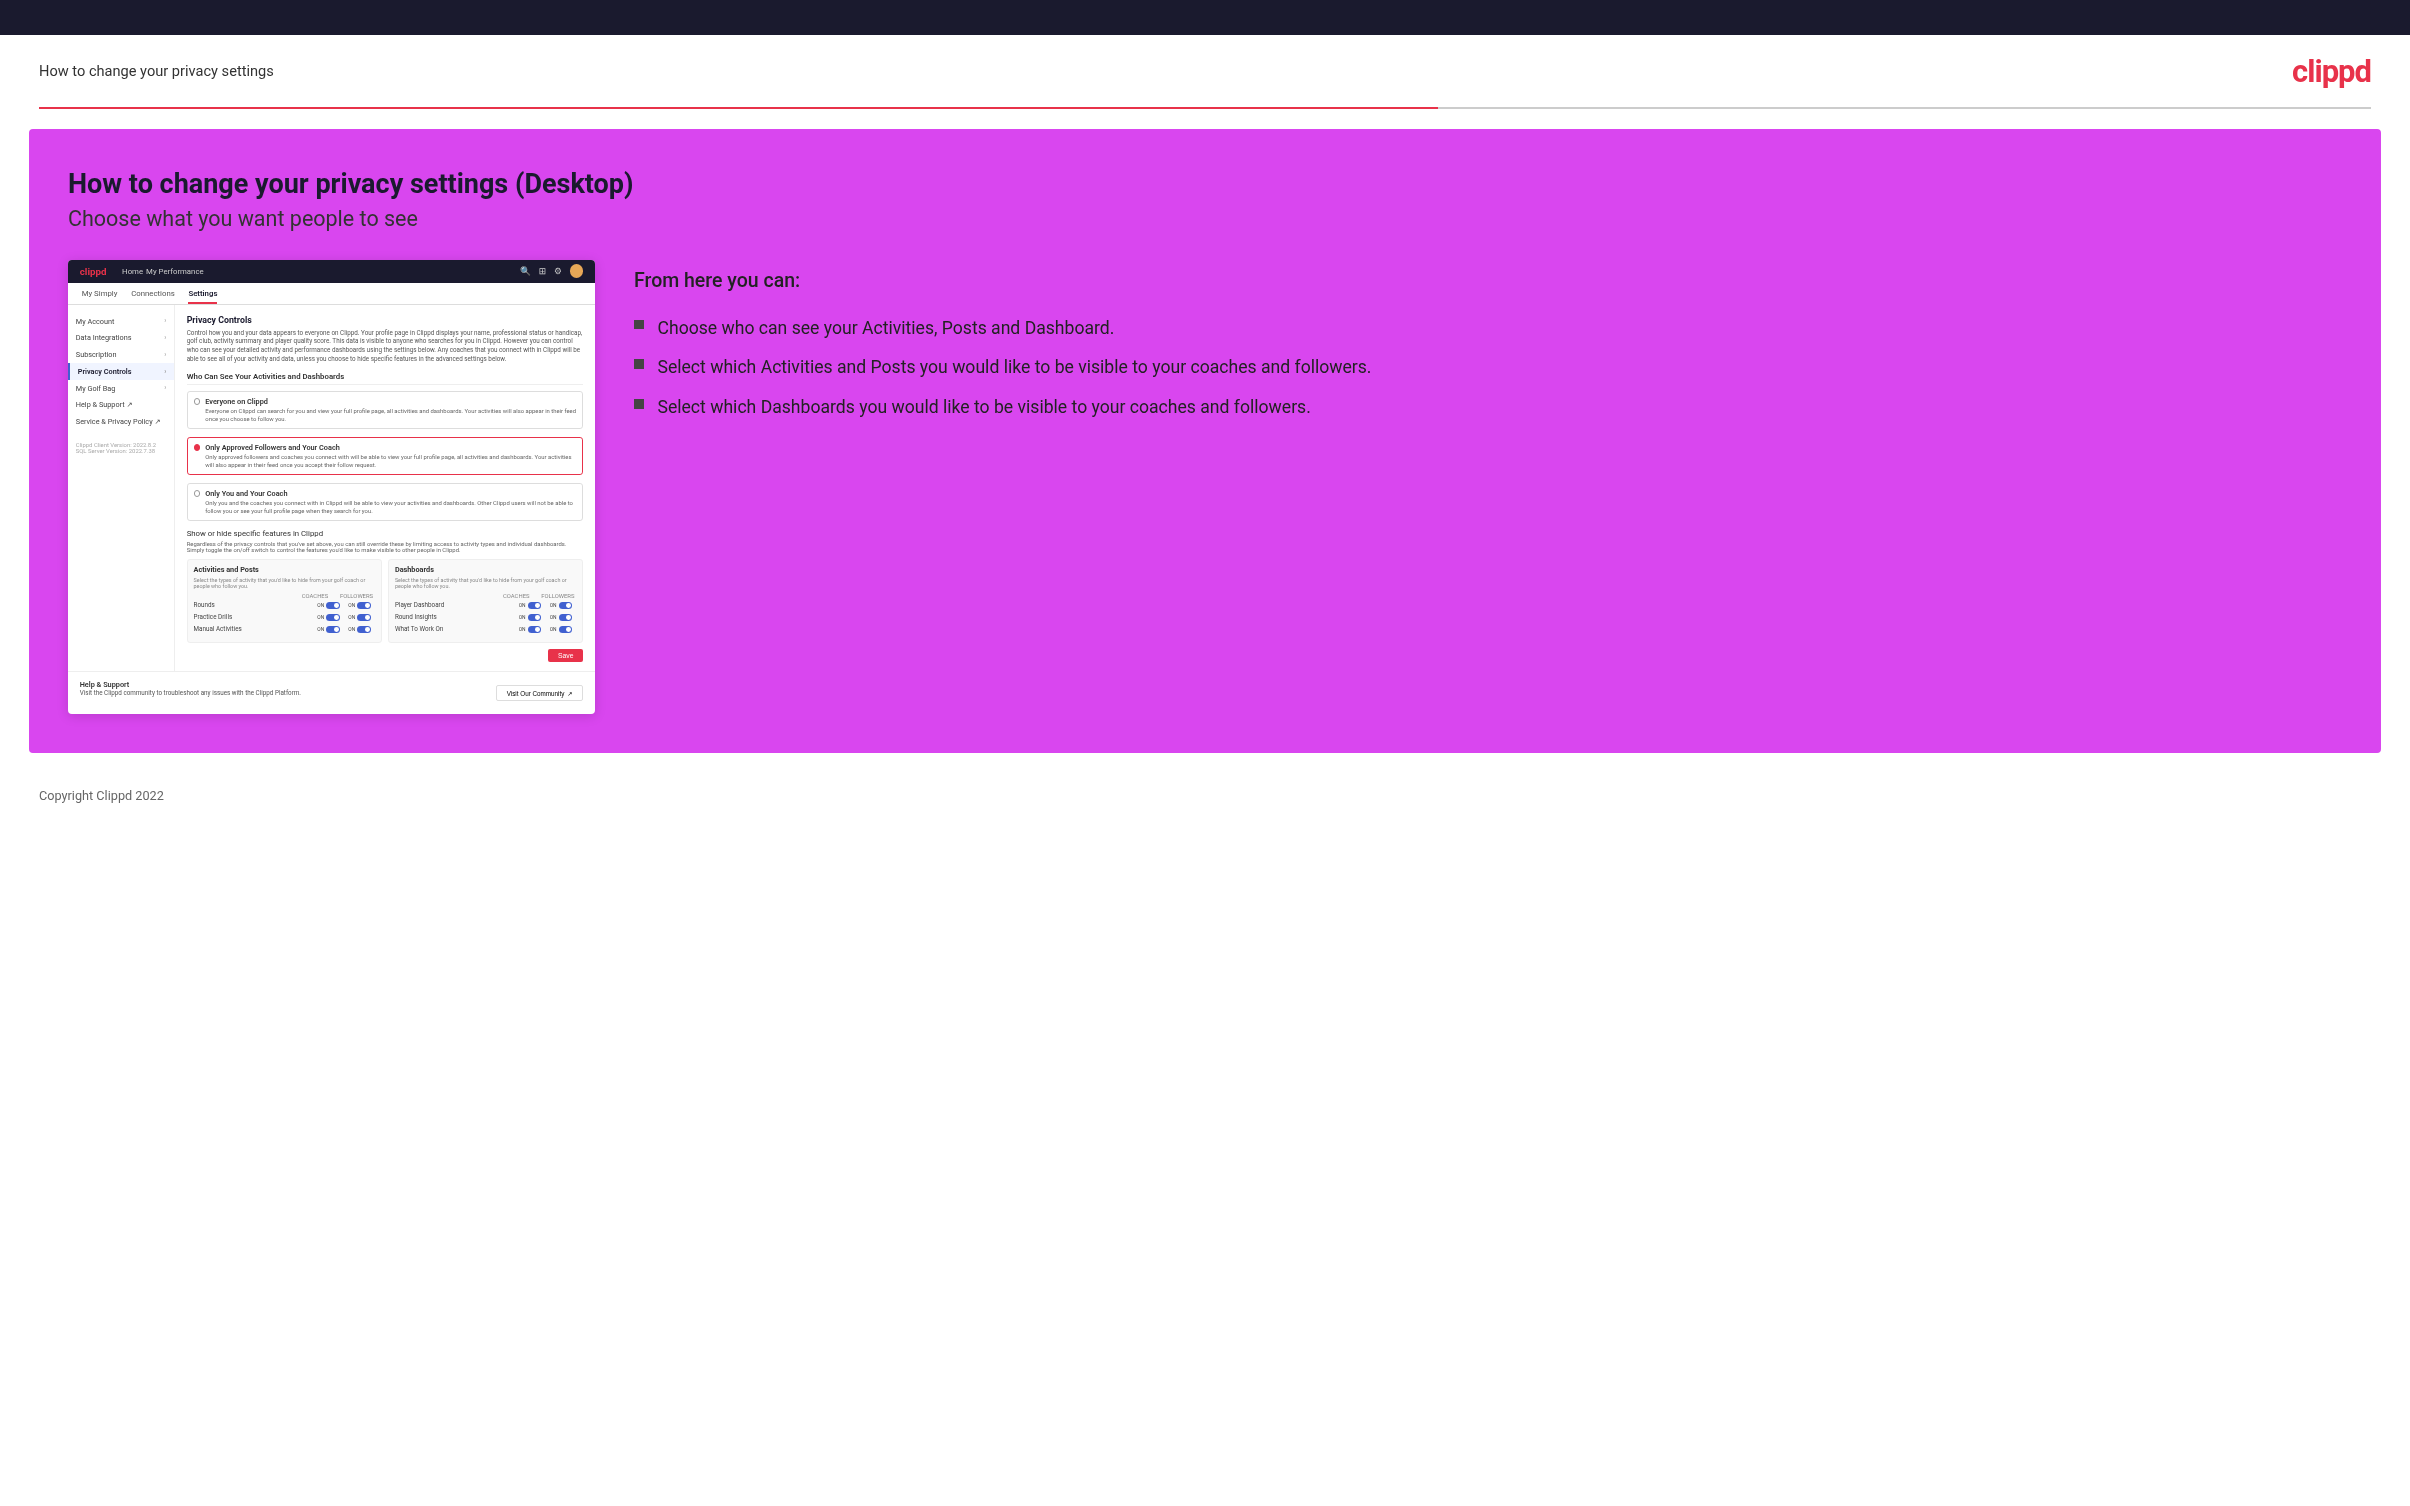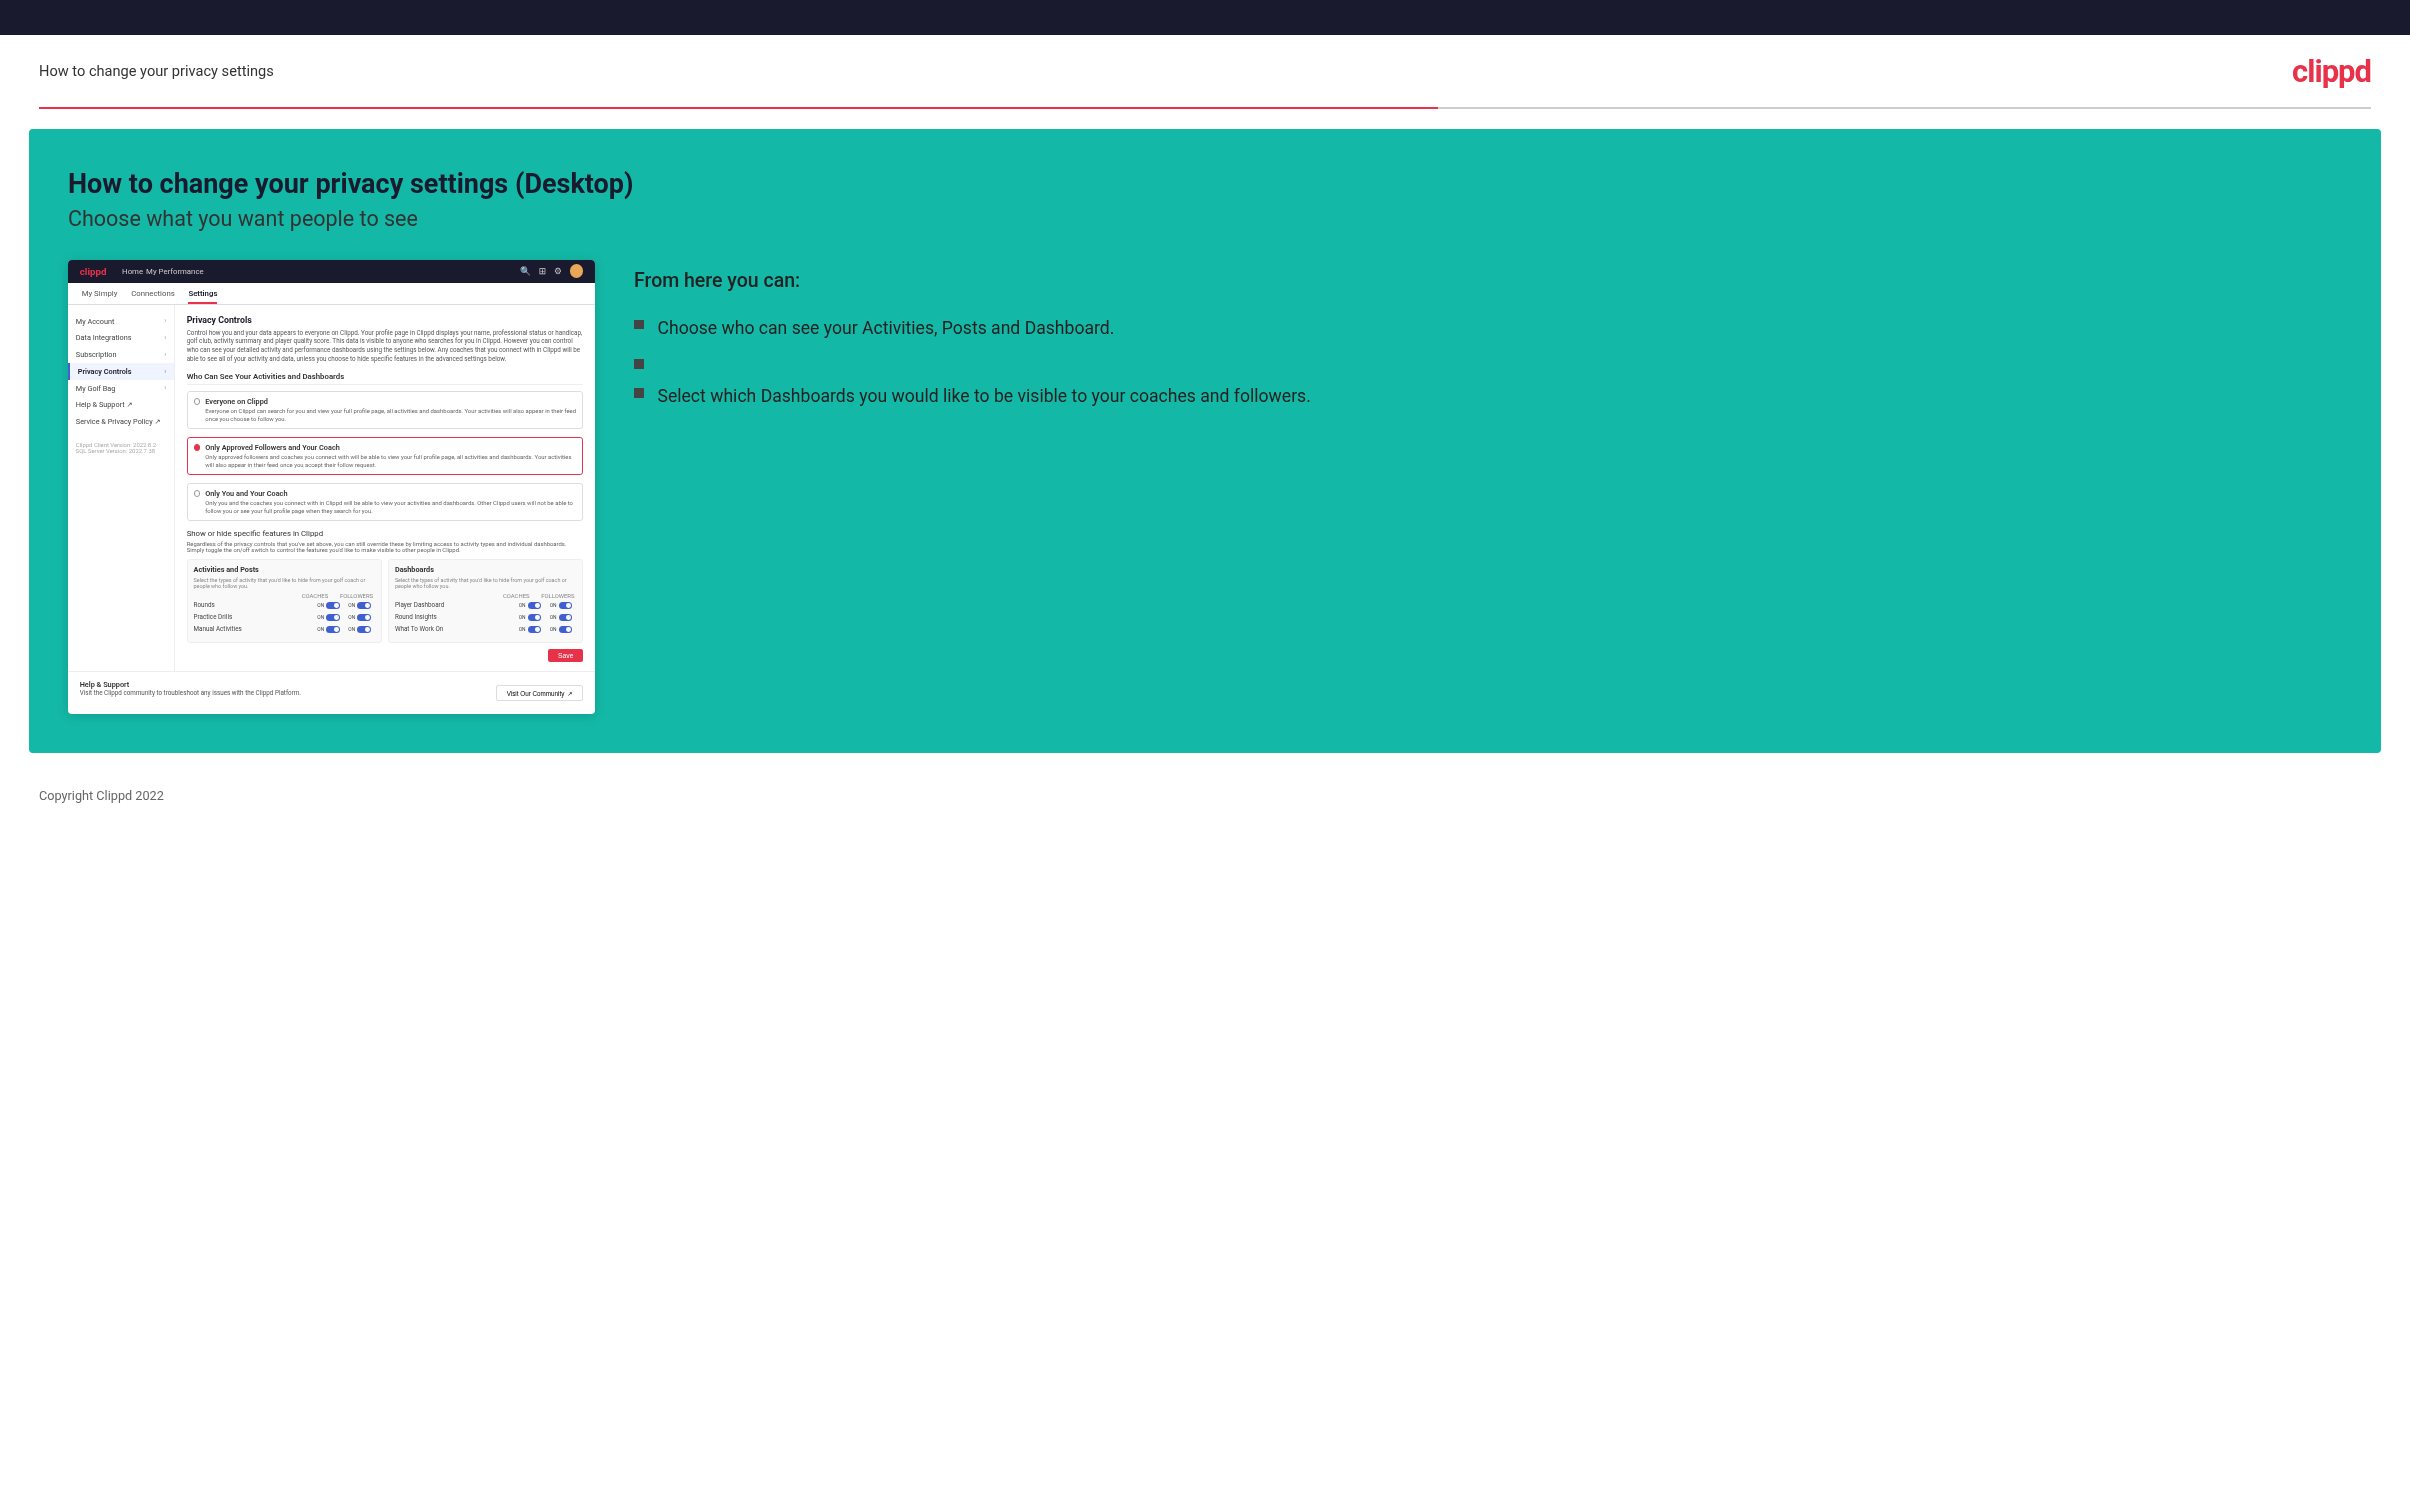--- a/index.html
+++ b/index.html
@@ -39,21 +39,21 @@
 
     
     .header-divider {
       height: 2px;
       background: linear-gradient(to right, #e8324a 60%, #ccc 60%);
       margin: 0 39px;
     }
 
     
     .main-content {
-      background: #14b8a6;
+      background: #d946ef;
       margin: 19.5px 29px;
       padding: 39px 39px 39px 39px;
       border-radius: 3.9px;
     }
 
     .page-heading {
       font-size: 27px;
       font-weight: 700;
       color: #1a1a2e;
       margin-bottom: 5.9px;
@@ -622,20 +622,21 @@
 
     <div class="right-column">
       <div class="from-here-title">From here you can:</div>
       <ul class="bullet-list">
         <li class="bullet-item">
           <div class="bullet-square"></div>
           <span class="bullet-text">Choose who can see your Activities, Posts and Dashboard.</span>
         </li>
         <li class="bullet-item">
           <div class="bullet-square"></div>
+          <span class="bullet-text">Select which Activities and Posts you would like to be visible to your coaches and followers.</span>
         </li>
         <li class="bullet-item">
           <div class="bullet-square"></div>
           <span class="bullet-text">Select which Dashboards you would like to be visible to your coaches and followers.</span>
         </li>
       </ul>
     </div>
 
   </div>
 </div>

